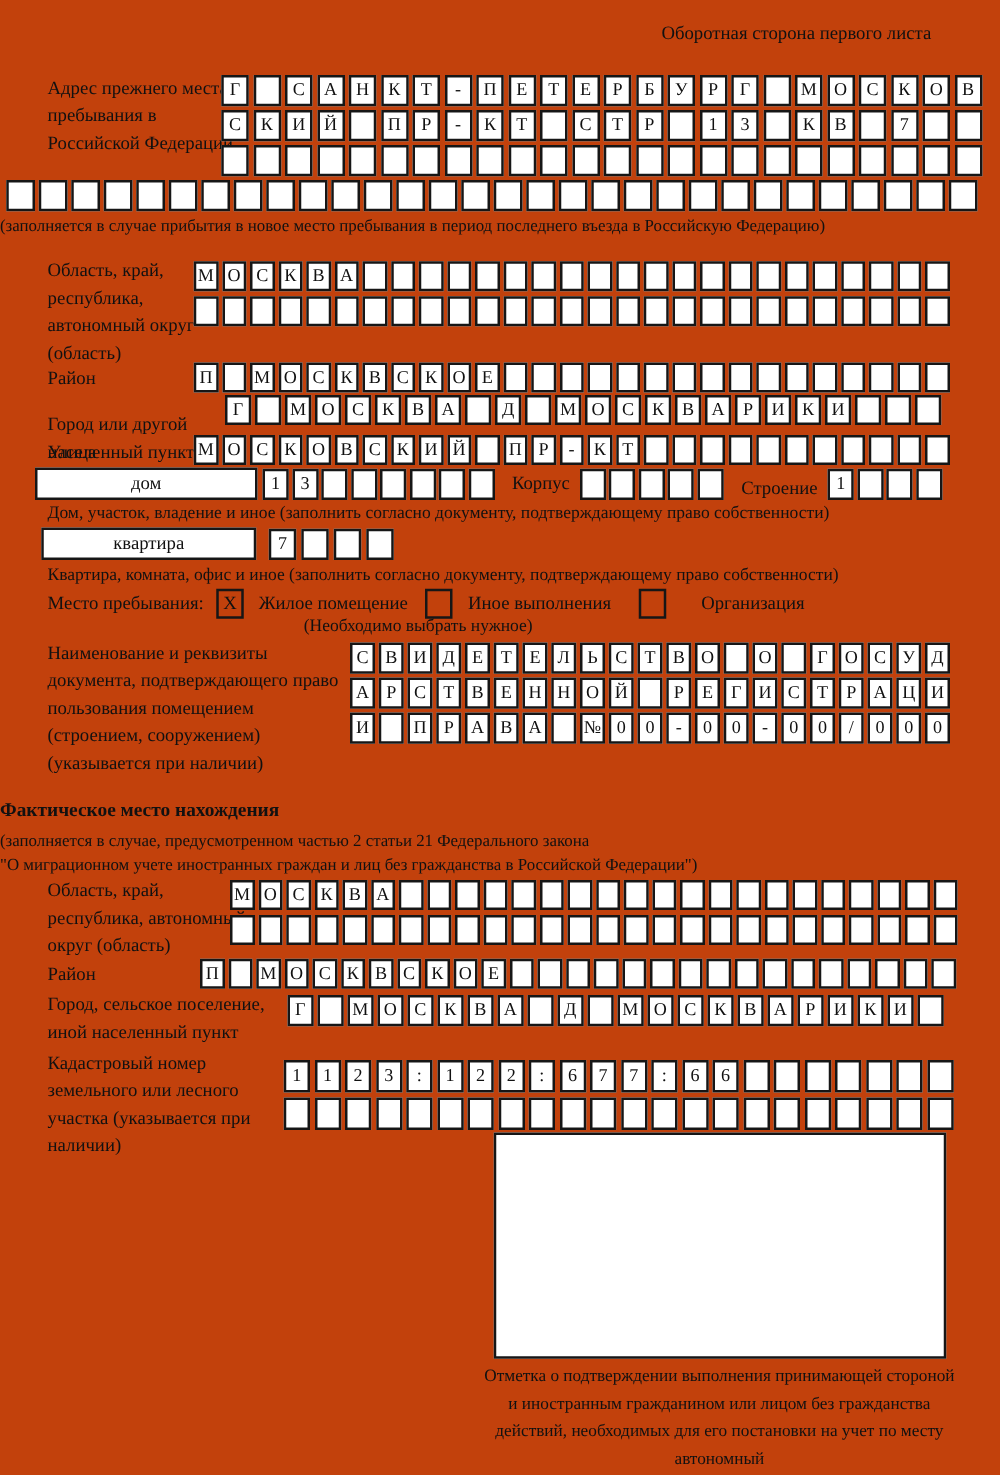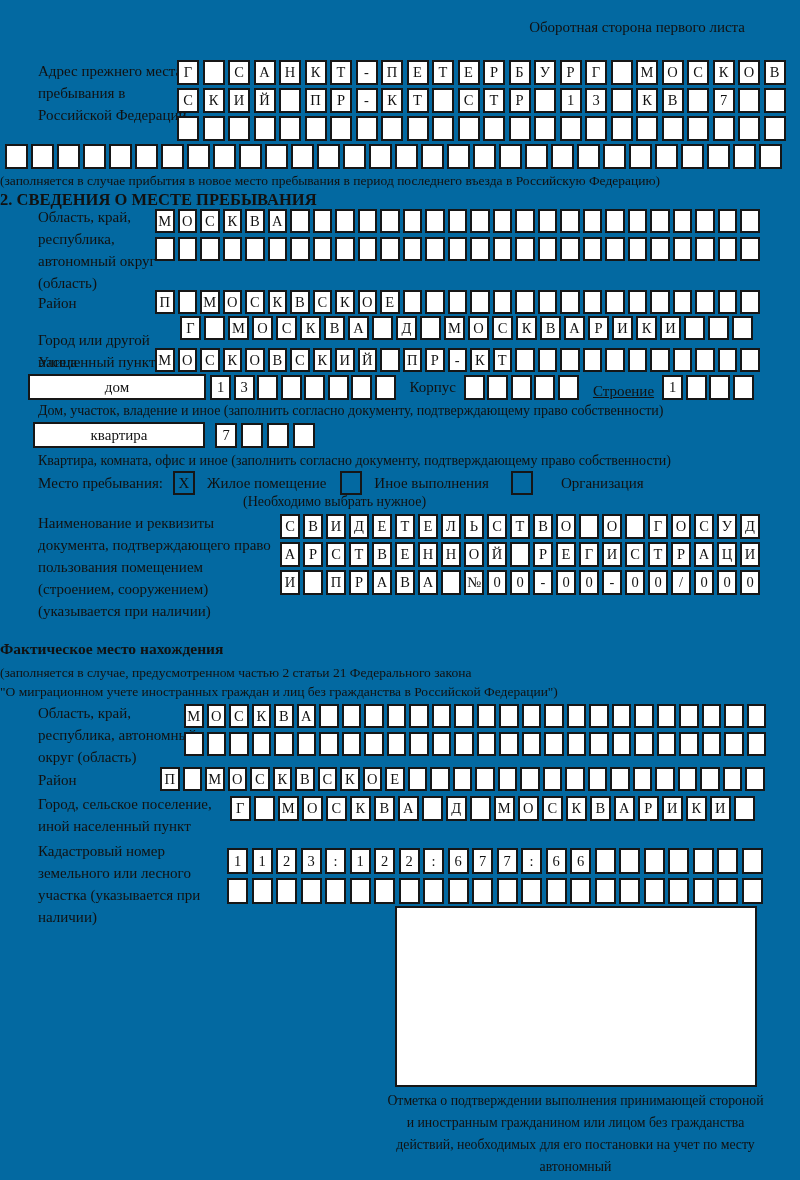--- a/index.html
+++ b/index.html
@@ -1,17 +1,17 @@
 <!DOCTYPE html>
 <html><head>
 <meta charset="utf-8">
 <style>
   html,body{margin:0;padding:0;background:#fff;}
   body{font-family:"Liberation Serif","DejaVu Serif",serif;color:#111;}
-  #page{position:relative;width:800px;height:1180px;background:#0369a1;overflow:hidden;}
+  #page{position:relative;width:800px;height:1180px;background:#c2410c;overflow:hidden;}
   .lbl{position:absolute;font-size:15px;line-height:22px;}
   .cap{position:absolute;font-size:13.5px;line-height:18px;}
   .center{left:0;width:100%;text-align:left;}
   .boxrow{position:absolute;display:flex;column-gap:var(--gap,3px);}
   .boxrow .cell{
     box-sizing:border-box;flex:0 0 var(--cw,20px);width:var(--cw,20px);height:var(--ch,24px);
     border:2px solid #161616;display:flex;align-items:center;justify-content:center;
     font-size:14.5px;font-family:"Liberation Serif",serif;background:#fff;
   }
   .widebox{
@@ -140,21 +140,20 @@
       <span class="cell"></span>
       <span class="cell"></span>
       <span class="cell"></span>
       <span class="cell"></span>
       <span class="cell"></span>
       <span class="cell"></span>
       <span class="cell"></span>
     </div>
   <div class="cap center" style="top:172px;">(заполняется в случае прибытия в новое место пребывания в период последнего въезда в Российскую Федерацию)</div>
 
-  <div class="title center" style="position:absolute;top:190px;font-size:16.5px;">2. СВЕДЕНИЯ О МЕСТЕ ПРЕБЫВАНИЯ</div>
 
   <div class="lbl" style="left:38px;top:206px;width:118px;">Область, край, республика, автономный округ (область)</div>
   <div class="boxrow" style="left:155px;top:209px;--cw:19.5px;--gap:3px;--ch:24px">
       <span class="cell">М</span>
       <span class="cell">О</span>
       <span class="cell">С</span>
       <span class="cell">К</span>
       <span class="cell">В</span>
       <span class="cell">А</span>
       <span class="cell"></span>
@@ -312,21 +311,21 @@
         <span class="cell"></span>
       </div>
     <div class="inlinelbl" style="margin:0 8px 0 14px;">Корпус</div>
     <div class="boxrow" style="position:static;--cw:21px;--gap:2.5px;--ch:25px">
         <span class="cell"></span>
         <span class="cell"></span>
         <span class="cell"></span>
         <span class="cell"></span>
         <span class="cell"></span>
       </div>
-    <div class="inlinelbl" style="margin:8px 8px 0 14px;text-decoration:underline;">Строение</div>
+    <div class="inlinelbl" style="margin:8px 8px 0 14px;">Строение</div>
     <div class="boxrow" style="position:static;--cw:21px;--gap:2.5px;--ch:25px">
         <span class="cell">1</span>
         <span class="cell"></span>
         <span class="cell"></span>
         <span class="cell"></span>
       </div>
   </div>
   <div class="cap" style="left:38px;top:402px;font-size:14px;">Дом, участок, владение и иное (заполнить согласно документу, подтверждающему право собственности)</div>
 
   <div class="flexrow" style="left:33px;top:422px;">

